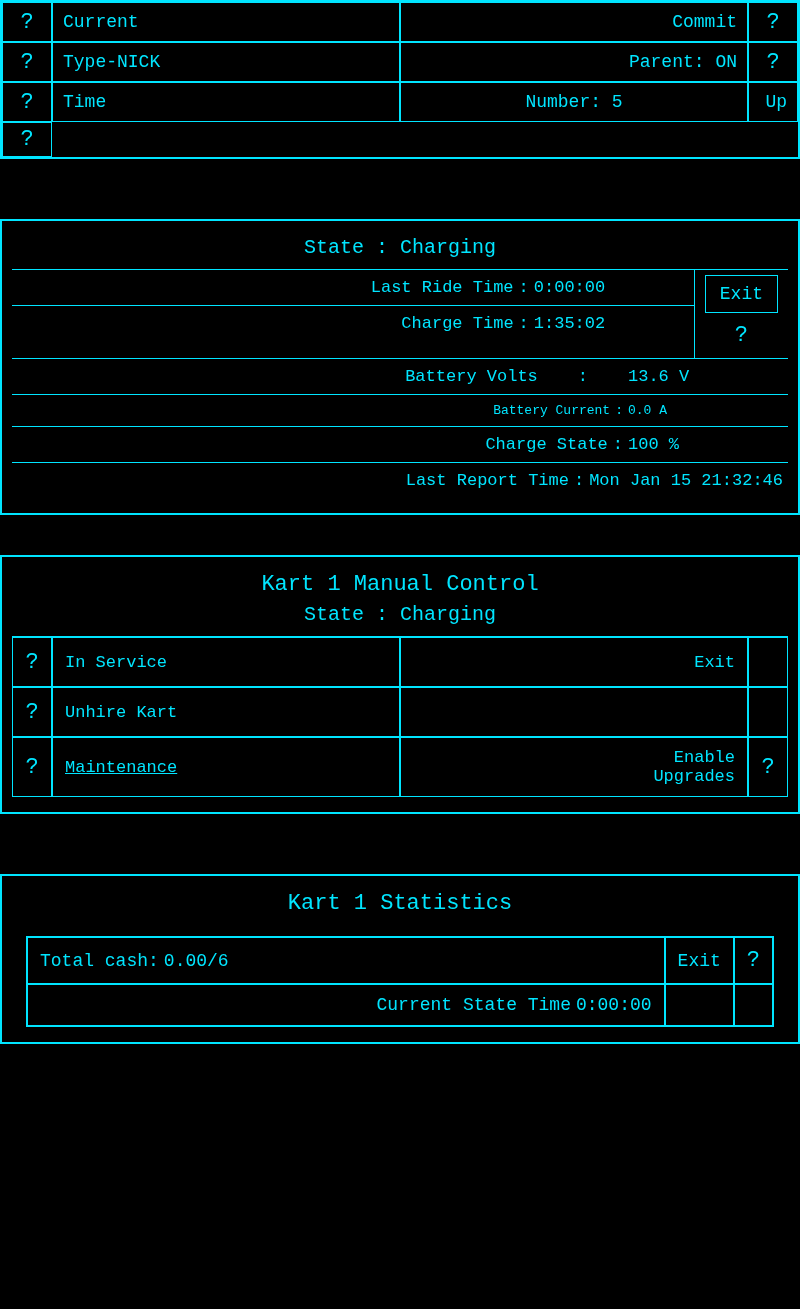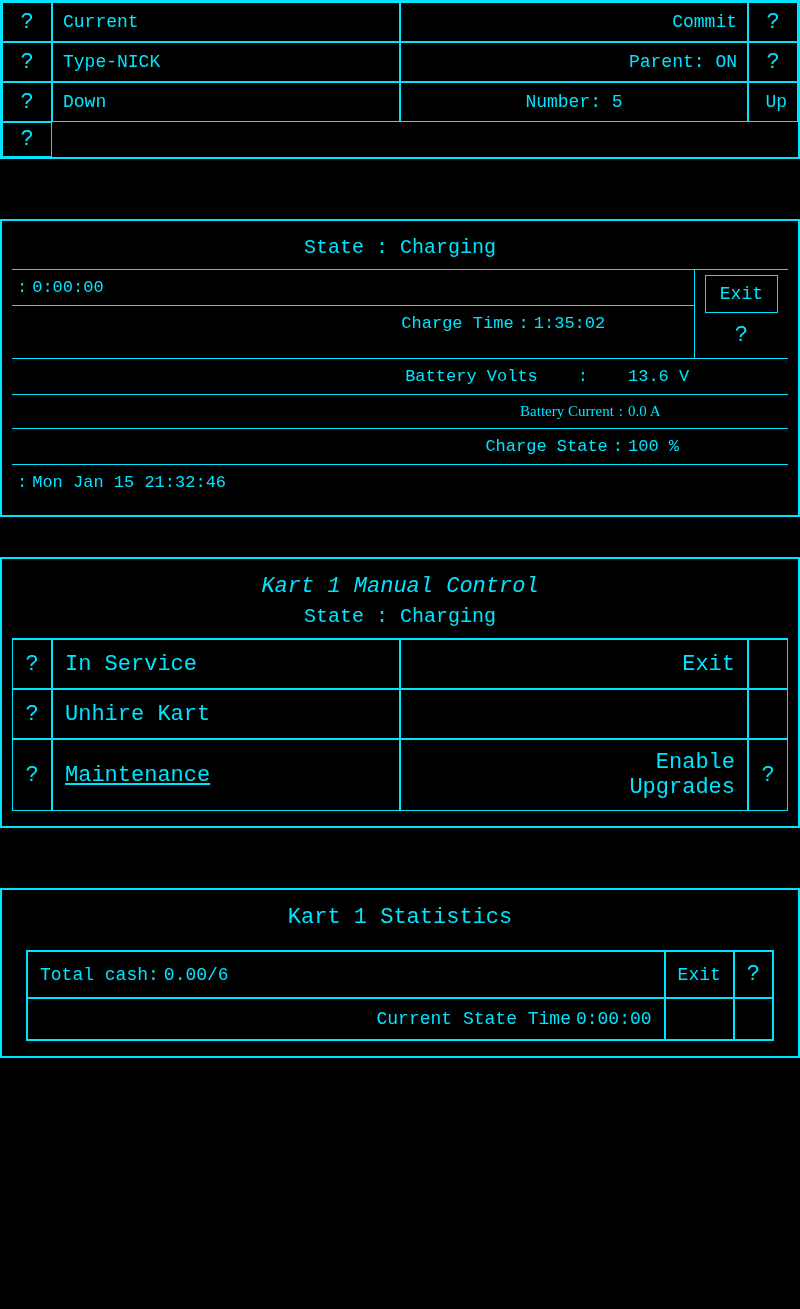--- a/index.html
+++ b/index.html
@@ -127,39 +127,38 @@
     .manual-section {
       border: 2px solid #00e5ff;
       margin-bottom: 20px;
       padding: 15px 10px;
     }
 
     .manual-title {
       text-align: center;
       font-size: 22px;
       margin-bottom: 6px;
-      font-style: italic;
     }
 
     .manual-state {
       text-align: center;
       font-size: 20px;
       margin-bottom: 10px;
     }
 
     .manual-grid {
       border-top: 1px solid #00e5ff;
       display: grid;
       grid-template-columns: 40px 1fr 1fr 40px;
     }
 
     .manual-cell {
       border: 1px solid #00e5ff;
       padding: 10px 12px;
-      font-size: 22px;
+      font-size: 17px;
       display: flex;
       align-items: center;
       cursor: pointer;
       min-height: 50px;
     }
 
     .manual-cell.question {
       justify-content: center;
       font-size: 22px;
       cursor: default;
@@ -197,40 +196,41 @@
   <div class="toolbar-cell left-align">Current</div>
   <div class="toolbar-cell right-align">Commit</div>
   <div class="toolbar-cell question">?</div>
 
   <div class="toolbar-cell question">?</div>
   <div class="toolbar-cell left-align">Type-NICK</div>
   <div class="toolbar-cell right-align">Parent: ON</div>
   <div class="toolbar-cell question">?</div>
 
   <div class="toolbar-cell question">?</div>
-  <div class="toolbar-cell left-align">Down</div>
+  <div class="toolbar-cell left-align">Time</div>
   <div class="toolbar-cell" style="">
     <span>Number:</span>&nbsp;<span>5</span>
   </div>
   <div class="toolbar-cell right-align">Up</div>
   <div class="toolbar-cell question">?</div>
 </div>
 
 <div style="height: 40px; background:#000;"></div>
 
 <div class="status-section">
   <div class="status-state">
     <span>State</span>
     <span> : </span>
     <span>Charging</span>
   </div>
 
   <div class="status-grid">
     <div class="status-left">
       <div class="status-row">
+        <span class="status-label">Last Ride Time</span>
         <span> : </span>
         <span class="status-value">0:00:00</span>
       </div>
       <div class="status-row">
         <span class="status-label">Charge Time</span>
         <span> : </span>
         <span class="status-value">1:35:02</span>
       </div>
     </div>
 
@@ -239,33 +239,34 @@
       <div class="question-mark">?</div>
     </div>
   </div>
 
   <div style="border-top: 1px solid #00e5ff; border-bottom: 1px solid #00e5ff; display:flex; padding: 8px 5px; font-size:17px;gap:35px;">
     <span class="status-label">Battery Volts</span>
     <span> : </span>
     <span class="status-value">13.6 V</span>
   </div>
 
-  <div style="border-bottom: 1px solid #00e5ff; display:flex; padding: 8px 5px; font-size:15px;font-family:Liberation Serif, serif;">
+  <div style="border-bottom: 1px solid #00e5ff; display:flex; padding: 8px 5px; font-size:13px;">
     <span class="status-label">Battery Current</span>
     <span> : </span>
     <span class="status-value">0.0 A</span>
   </div>
 
   <div style="border-bottom: 1px solid #00e5ff; display:flex; padding: 8px 5px; font-size:17px;">
     <span class="status-label">Charge State</span>
     <span> : </span>
     <span class="status-value">100 %</span>
   </div>
 
   <div style="display:flex; padding: 8px 5px; font-size:17px;">
+    <span class="status-label">Last Report Time</span>
     <span> : </span>
     <span class="status-value">Mon Jan 15 21:32:46</span>
   </div>
 </div>
 
 <div style="height: 20px; background:#000;"></div>
 
 <div class="manual-section">
   <div class="manual-title">Kart 1 Manual Control</div>
   <div class="manual-state">

